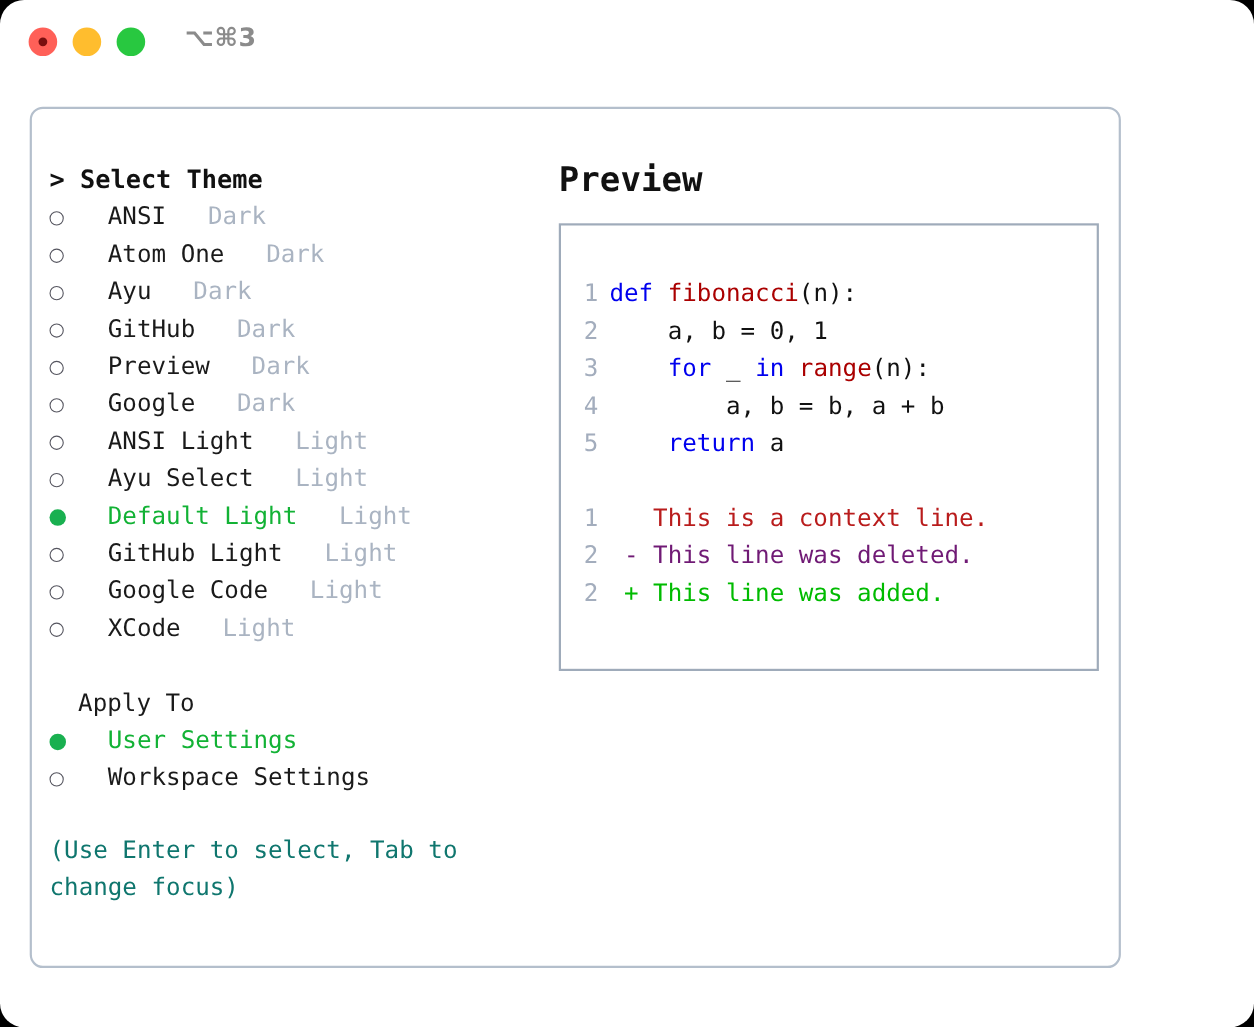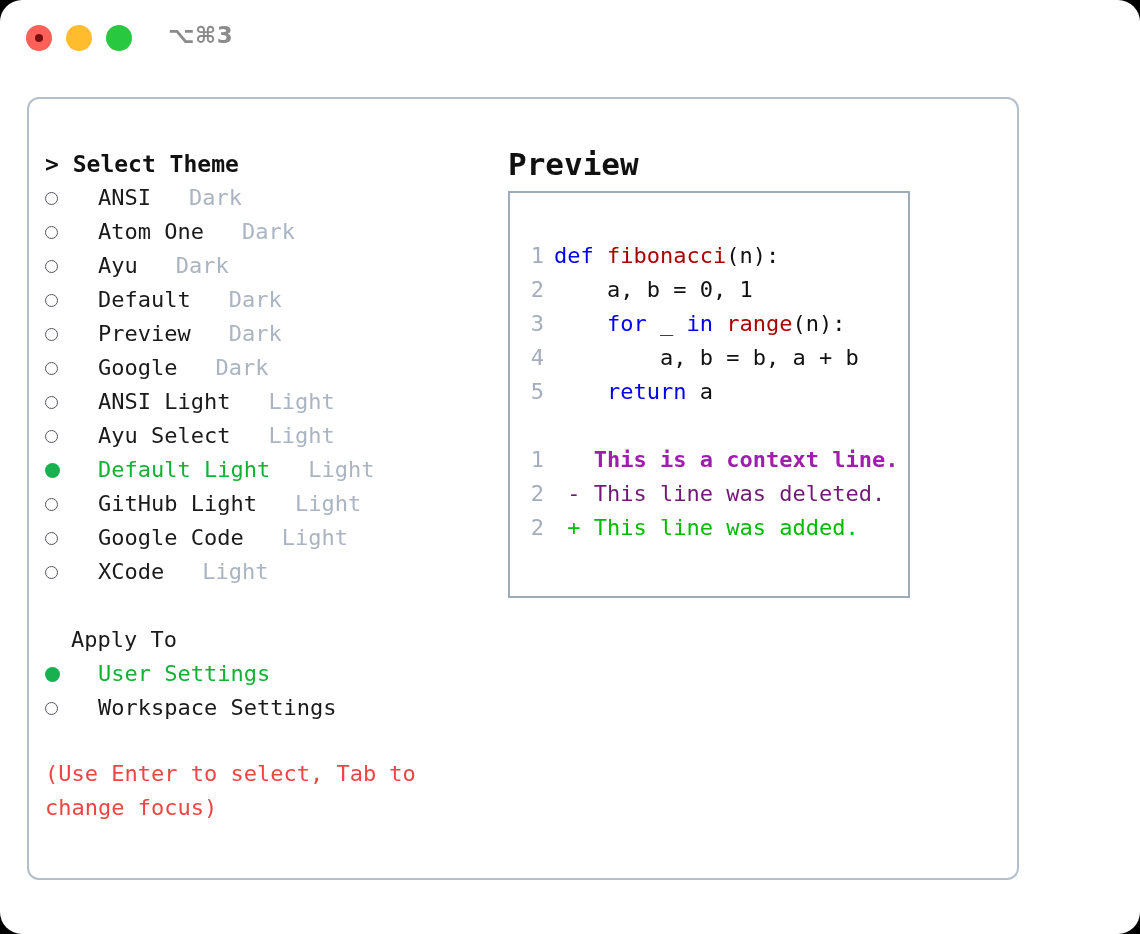--- a/index.html
+++ b/index.html
@@ -141,42 +141,42 @@
     line-height: 34px;
     font-size: 22px;
     color: #1a1a1a;
     padding-left: 26px;
   }
 
   .hint {
     margin-top: 32px;
     font-size: 22px;
     line-height: 34px;
-    color: #ef4444;
+    color: #0f766e;
     width: 410px;
     white-space: pre-wrap;
   }
 
   
   .right-col {
     position: absolute;
     left: 479px;
     top: 48px;
     width: 500px;
   }
   .preview-title {
     font-size: 31px;
     font-weight: bold;
     color: #111111;
     height: 34px;
     line-height: 34px;
   }
   .preview-box {
-    margin-top: 10px;
-    width: 402px;
+    margin-top: 22px;
+    width: 491px;
     height: 407px;
     border: 2px solid #9fabba;
     box-sizing: border-box;
     background: #ffffff;
     position: relative;
   }
   .code {
     position: absolute;
     left: 14px;
     top: 46px;
@@ -188,21 +188,21 @@
     color: #a3adbd;
     display: inline-block;
     width: 20px;
     text-align: right;
     margin-right: 10px;
   }
   .kw   { color: #0000ee; }
   .fn   { color: #aa0000; }
   .pl   { color: #111111; }
   .gap-line { height: 34px; }
-  .ctx  { color: #a21caf; font-weight: bold; }
+  .ctx  { color: #b91c1c; }
   .del  { color: #701a75; text-align: right; }
   .add  { color: #00bb00; }
 </style>
 </head>
 <body>
 
 <div class="window">
 
   <div class="titlebar">
     <div class="traffic">
@@ -237,21 +237,21 @@
             <span class="marker">
               <span class="bullet-empty"></span>
             </span>
             <span class="name">Ayu</span>
             <span class="variant">Dark</span>
           </div>
           <div class="row">
             <span class="marker">
               <span class="bullet-empty"></span>
             </span>
-            <span class="name">Default</span>
+            <span class="name">GitHub</span>
             <span class="variant">Dark</span>
           </div>
           <div class="row">
             <span class="marker">
               <span class="bullet-empty"></span>
             </span>
             <span class="name">Preview</span>
             <span class="variant">Dark</span>
           </div>
           <div class="row">

